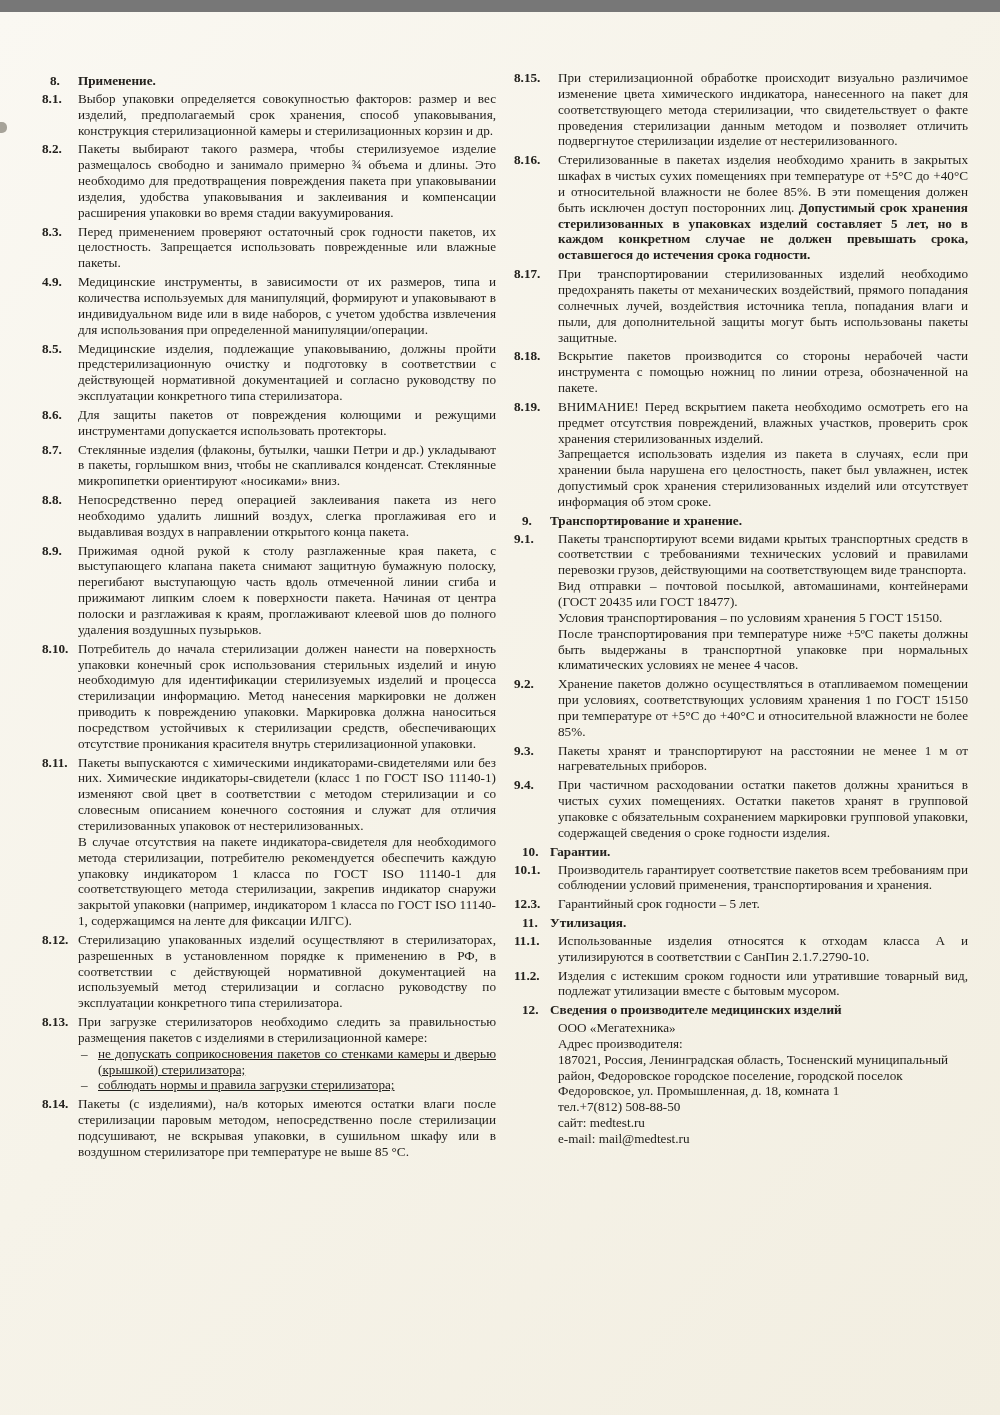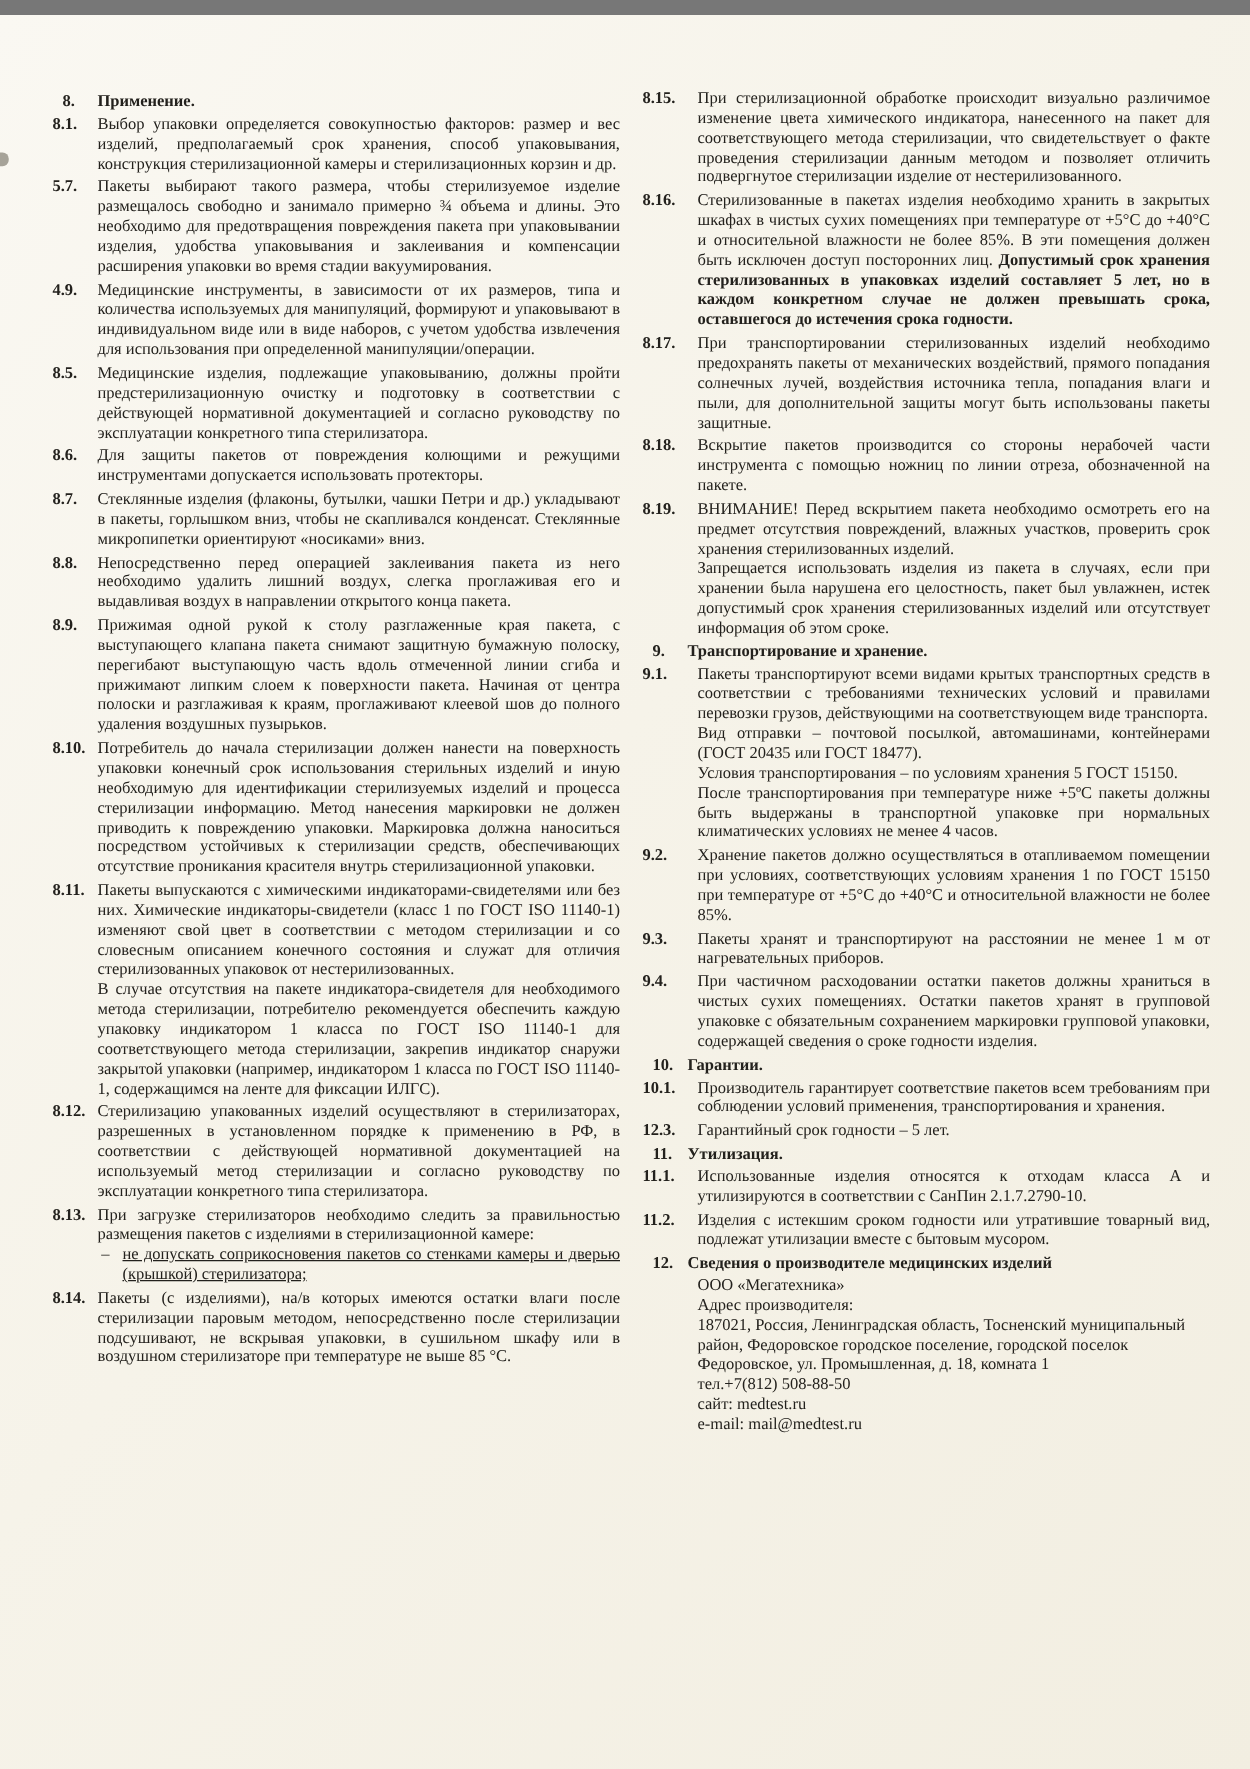--- a/index.html
+++ b/index.html
@@ -51,22 +51,26 @@
 
 <div class="page">
   <div class="content">
     <div class="col col-left">
         <div class="item heading"><span class="num">8.</span><span>Применение.</span></div>
         <div class="item clause">
           <span class="num">8.1.</span>
           <div class="para"><span>Выбор упаковки определяется совокупностью факторов: размер и вес изделий, предполагаемый срок хранения, способ упаковывания, конструкция стерилизационной камеры и стерилизационных корзин и др.</span></div>
         </div>
         <div class="item clause">
-          <span class="num">5.7.</span>
+          <span class="num">8.2.</span>
           <div class="para"><span>Пакеты выбирают такого размера, чтобы стерилизуемое изделие размещалось свободно и занимало примерно ¾ объема и длины. Это необходимо для предотвращения повреждения пакета при упаковывании изделия, удобства упаковывания и заклеивания и компенсации расширения упаковки во время стадии вакуумирования.</span></div>
+        </div>
+        <div class="item clause">
+          <span class="num">8.3.</span>
+          <div class="para"><span>Перед применением проверяют остаточный срок годности пакетов, их целостность. Запрещается использовать поврежденные или влажные пакеты.</span></div>
         </div>
         <div class="item clause">
           <span class="num">4.9.</span>
           <div class="para"><span>Медицинские инструменты, в зависимости от их размеров, типа и количества используемых для манипуляций, формируют и упаковывают в индивидуальном виде или в виде наборов, с учетом удобства извлечения для использования при определенной манипуляции/операции.</span></div>
         </div>
         <div class="item clause">
           <span class="num">8.5.</span>
           <div class="para"><span>Медицинские изделия, подлежащие упаковыванию, должны пройти предстерилизационную очистку и подготовку в соответствии с действующей нормативной документацией и согласно руководству по эксплуатации конкретного типа стерилизатора.</span></div>
         </div>
         <div class="item clause">
@@ -95,20 +99,21 @@
           <div class="para"><span>В случае отсутствия на пакете индикатора-свидетеля для необходимого метода стерилизации, потребителю рекомендуется обеспечить каждую упаковку индикатором 1 класса по ГОСТ ISO 11140-1 для соответствующего метода стерилизации, закрепив индикатор снаружи закрытой упаковки (например, индикатором 1 класса по ГОСТ ISO 11140-1, содержащимся на ленте для фиксации ИЛГС).</span></div>
         </div>
         <div class="item clause">
           <span class="num">8.12.</span>
           <div class="para"><span>Стерилизацию упакованных изделий осуществляют в стерилизаторах, разрешенных в установленном порядке к применению в РФ, в соответствии с действующей нормативной документацией на используемый метод стерилизации и согласно руководству по эксплуатации конкретного типа стерилизатора.</span></div>
         </div>
         <div class="item clause">
           <span class="num">8.13.</span>
           <div class="para"><span>При загрузке стерилизаторов необходимо следить за правильностью размещения пакетов с изделиями в стерилизационной камере:</span></div>
           <div class="para bullet"><span>не допускать соприкосновения пакетов со стенками камеры и дверью (крышкой) стерилизатора;</span></div>
+          <div class="para bullet"><span>соблюдать нормы и правила загрузки стерилизатора;</span></div>
         </div>
         <div class="item clause">
           <span class="num">8.14.</span>
           <div class="para"><span>Пакеты (с изделиями), на/в которых имеются остатки влаги после стерилизации паровым методом, непосредственно после стерилизации подсушивают, не вскрывая упаковки, в сушильном шкафу или в воздушном стерилизаторе при температуре не выше 85 °С.</span></div>
         </div>
       </div>
     <div class="col col-right">
         <div class="item clause">
           <span class="num">8.15.</span>
           <div class="para"><span>При стерилизационной обработке происходит визуально различимое изменение цвета химического индикатора, нанесенного на пакет для соответствующего метода стерилизации, что свидетельствует о факте проведения стерилизации данным методом и позволяет отличить подвергнутое стерилизации изделие от нестерилизованного.</span></div>

